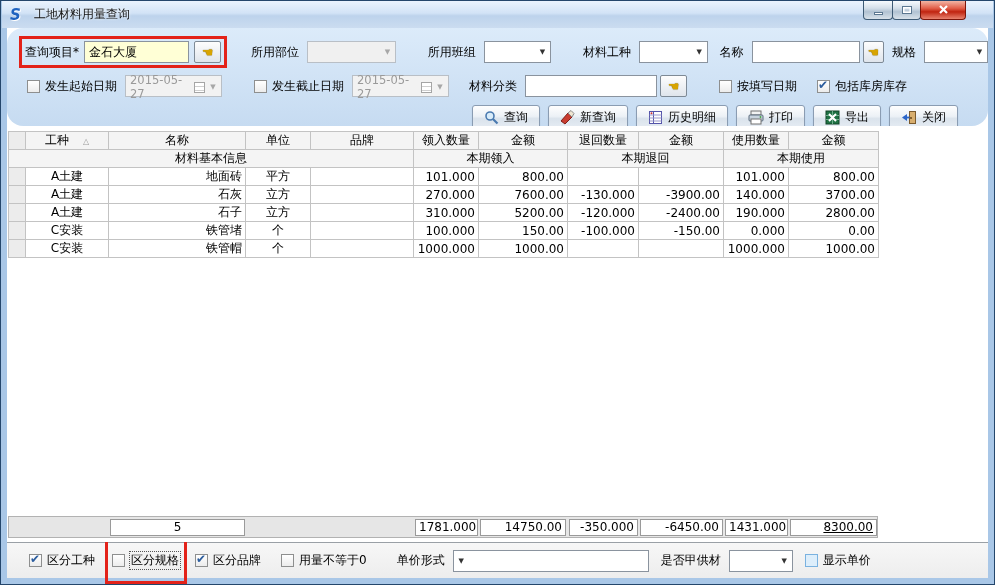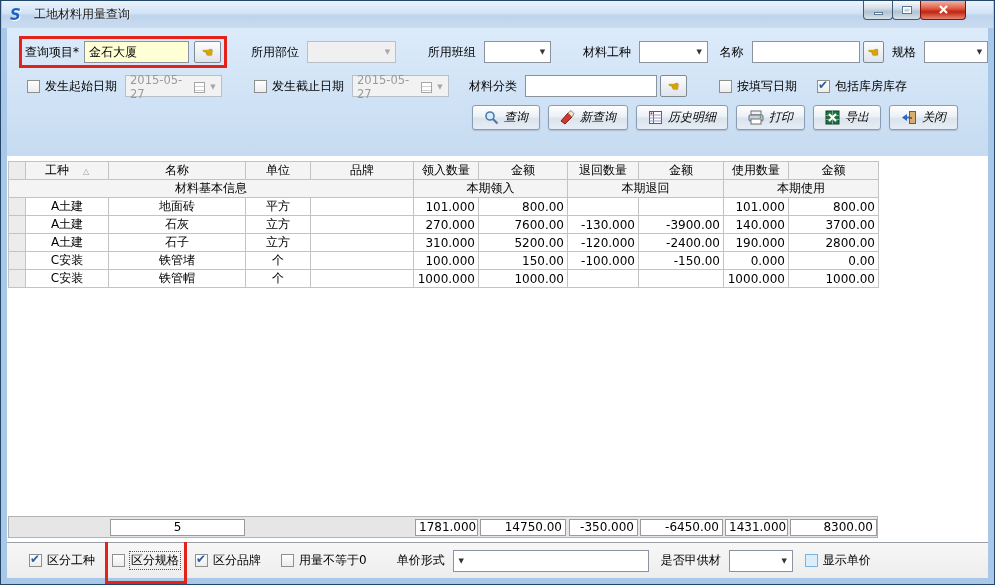--- a/index.html
+++ b/index.html
@@ -22,21 +22,21 @@
   .wbtn.close { width:46px; border-color:#7c150a;
     background:linear-gradient(#f2b5a4,#e2604a 40%,#c02410 60%,#e8836f); }
   .glyph-min { width:9px; height:3px; background:#fff; border:1px solid #5c7891; margin-top:6px; }
   .glyph-max { width:10px; height:8px; border:1px solid #5c7891; box-shadow:inset 0 0 0 1.5px #fff; }
 
   
   .client { position:absolute; left:6px; right:6px; top:27px; bottom:6px; background:#fff;
     display:flex; flex-direction:column; }
 
   
-  .form-panel { height:128px; background:linear-gradient(#dcebfa,#c6dbf1); flex:none; position:relative; }
+  .form-panel { height:98px; background:linear-gradient(#dcebfa,#c6dbf1); flex:none; position:relative;border-radius:16px; }
   .frow { display:flex; align-items:center; }
   .frow1 { padding-left:12px; padding-top:8px; }
   .frow2 { padding-left:20px; margin-top:7px; }
   .flabel { white-space:nowrap; }
   .hl { border:3px solid #e32219; display:flex; align-items:center; padding:2px 3px; gap:5px; background:transparent; }
   input.txt { height:22px; border:1px solid #8a939e; padding:0 4px; font:12px "DejaVu Sans",sans-serif; background:#fff; }
   input.yellow { background:#ffffd6; width:105px; }
   .handbtn { width:27px; height:22px; border:1px solid #7e8a96; border-radius:2px;
     background:linear-gradient(#fdfdfd,#dfe5ec); display:flex; align-items:center; justify-content:center;
     font-size:13px; color:#d8a400; text-shadow:0 0 1px #5a4a00; }
@@ -56,32 +56,32 @@
   .cb.checked::after { content:"✔"; position:absolute; left:0; top:-3px; font-size:12px; color:#2c5d9e; font-weight:bold; }
   .cb.blue { border-color:#7ab2e0; background:#ddeefb; }
   .gap8{margin-left:8px}.gap12{margin-left:12px}.gap16{margin-left:32px}.gap20{margin-left:20px}.gap24{margin-left:24px}
   .cbl { margin-left:5px; }
 
   
   .toolbar { display:flex; justify-content:flex-end; gap:8px; padding-right:30px; margin-top:8px; }
   .tbtn { height:25px; display:flex; align-items:center; gap:5px; padding:0 11px;
     border:1px solid #8a9cb2; border-radius:3px;
     background:linear-gradient(#fefefe,#ecf1f6 45%,#dae3ec 55%,#e7edf4);
-    box-shadow:0 1px 1px rgba(70,90,110,.25); cursor:default;font-style:italic; }
+    box-shadow:0 1px 1px rgba(70,90,110,.25); cursor:default; }
   .tbtn svg { flex:none; }
 
   
   .grid-area { flex:1; background:#fff; position:relative; overflow:hidden; }
   table.grid { position:absolute; left:1px; top:5px; border-collapse:collapse; table-layout:fixed; width:870px; }
   .grid th, .grid td { border:1px solid #c3c3c3; height:17px; padding:0 3px; font-size:12px; overflow:hidden; white-space:nowrap; }
   .grid thead th { background:#f4f4f4; font-weight:normal; text-align:center; }
   .grid .selcell { background:#ececec; }
   .sort-icon { font-size:8px; color:#9a9a9a; margin-left:14px; }
   td.c0,td.c2 { text-align:center; }
-  td.c1,td.c3 { text-align:center;margin-left:28px; }
+  td.c1,td.c3 { text-align:right;margin-left:28px; }
   td.c4,td.c5,td.c6,td.c7,td.c8,td.c9 { text-align:right; }
 
   .summary { position:absolute; left:1px; bottom:4px; width:870px; height:22px;
     background:#e6e6e6; border:1px solid #b2b2b2; }
   .sum-box { position:absolute; top:2px; height:17px; background:#fff; border:1px solid #9a9a9a;
     font-size:12px; line-height:15px; padding:0 3px; }
   .sum-count { text-align:center; }
   .sum-num { text-align:right; }
 
   
@@ -338,21 +338,21 @@
           </tbody>
       </table>
 
       <div class="summary">
         <div class="sum-box sum-count" style="left:101px; width:135px;">5</div>
         <div class="sum-box sum-num" style="left:406px; width:63px;">1781.000</div>
         <div class="sum-box sum-num" style="left:471px; width:86px;">14750.00</div>
         <div class="sum-box sum-num" style="left:560px; width:69px;">-350.000</div>
         <div class="sum-box sum-num" style="left:631px; width:83px;">-6450.00</div>
         <div class="sum-box sum-num" style="left:716px; width:63px;">1431.000</div>
-        <div class="sum-box sum-num" style="left:781px; width:87px;">8300.00</div>
+        <div class="sum-box sum-num" style="left:781px; width:87px;text-decoration:underline;">8300.00</div>
       </div>
     </div>
 
     <div class="bottom-bar">
       <span class="cb checked"></span>
       <span class="cbl">区分工种</span>
       <div class="hl2">
         <span class="cb"></span>
         <span class="focus-dotted">区分规格</span>
       </div>

